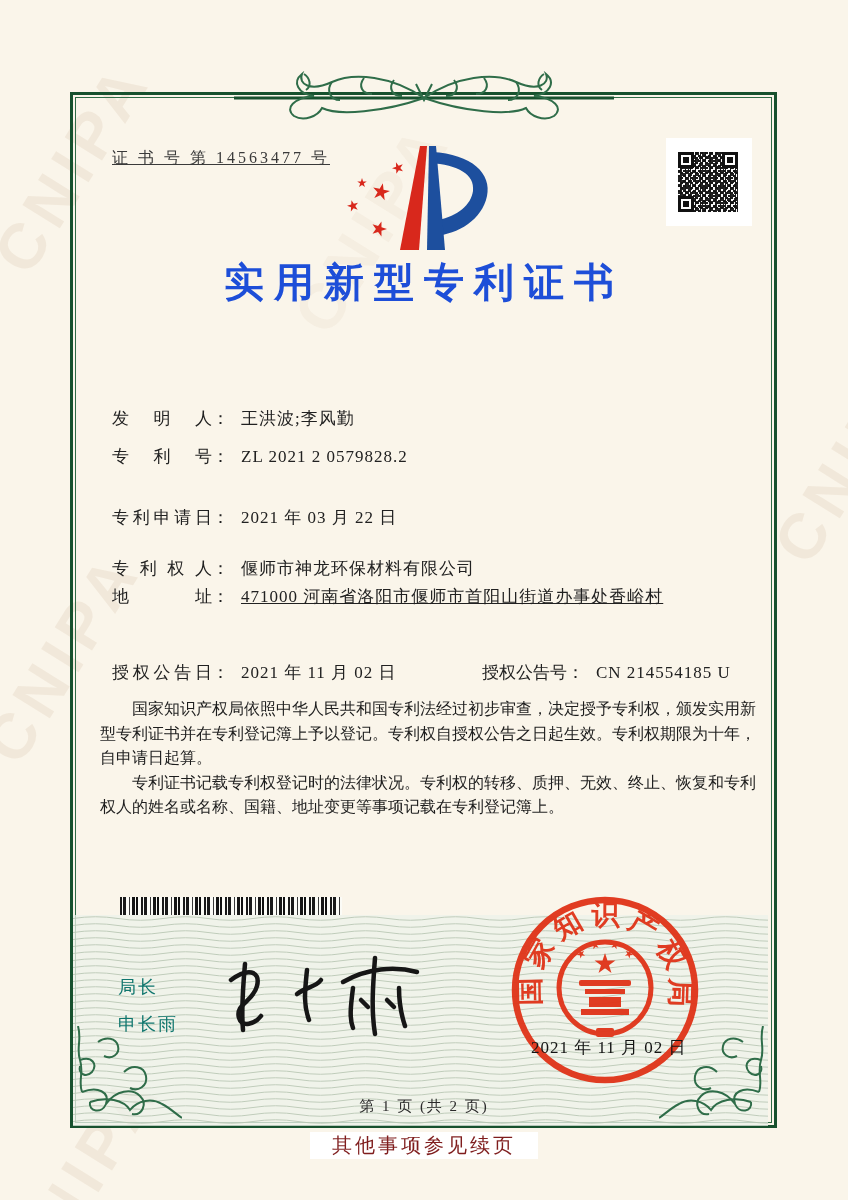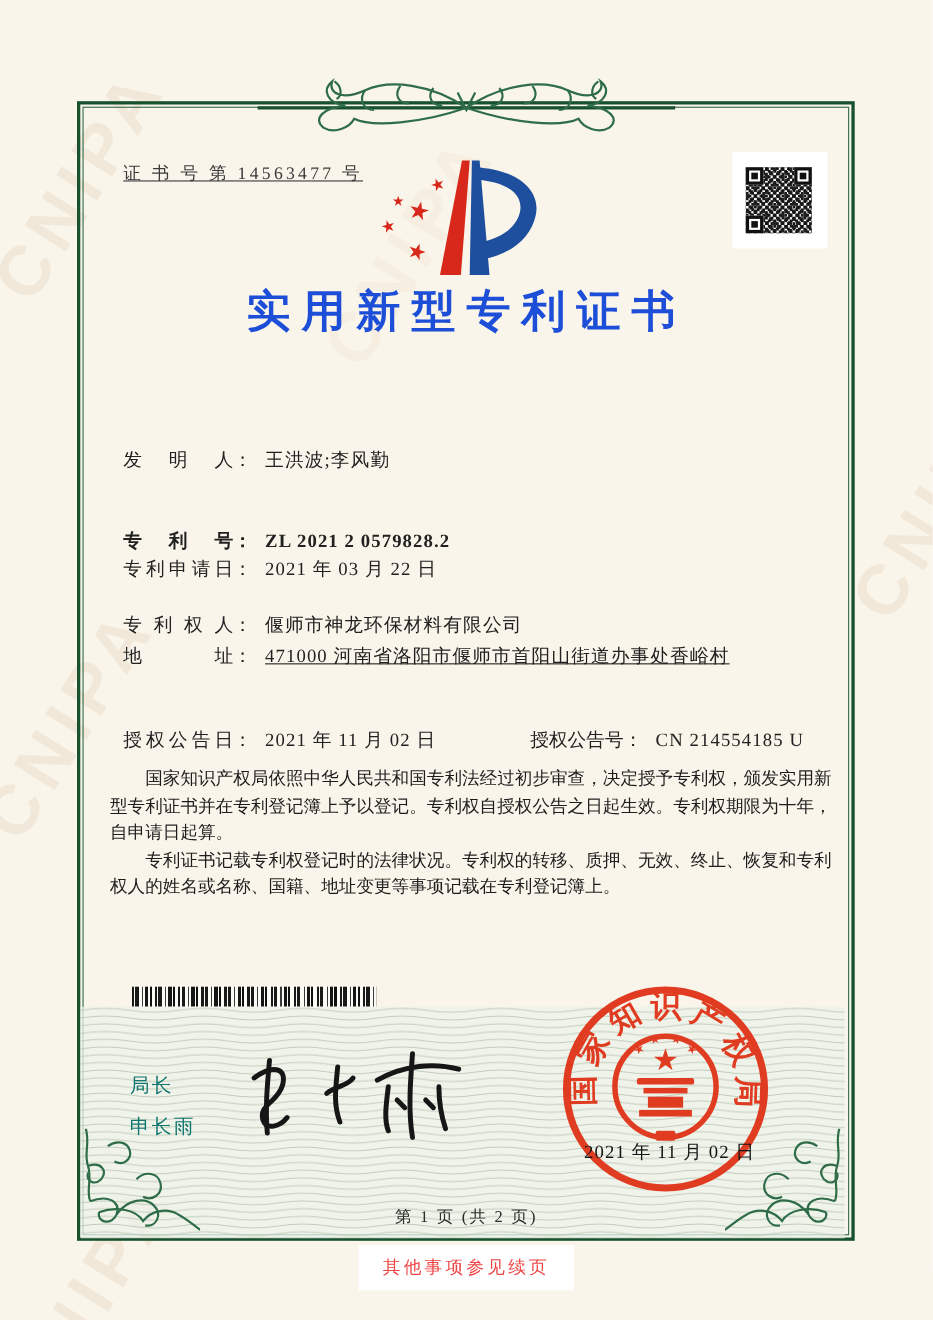--- a/index.html
+++ b/index.html
@@ -42,21 +42,21 @@
   .finder i{position:absolute;left:2px;top:2px;width:6px;height:6px;background:#111;display:block;}
   
   .bureau{position:absolute;left:118px;font-size:18px;color:#0f766e;letter-spacing:2px;}
   .sig{position:absolute;left:215px;top:942px;}
   
   .sealwrap{position:absolute;left:505px;top:888px;opacity:.95;}
   .sealdate{position:absolute;left:531px;top:1036px;font-size:17px;color:#141414;letter-spacing:1px;z-index:5;}
   
   .pageinfo{position:absolute;left:0;right:0;top:1097px;text-align:center;font-size:15px;color:#2a2a2a;letter-spacing:2px;}
   .note{position:absolute;left:424px;top:1132px;transform:translateX(-50%);background:#ffffff;
-        padding:10px 22px;font-size:16px;letter-spacing:3px;color:#ef4444;white-space:nowrap;}
+        padding:0 22px;font-size:20px;letter-spacing:3px;color:#7f1d1d;white-space:nowrap;}
   .corner{position:absolute;z-index:3;}
   .topflourish{position:absolute;left:424px;top:64px;transform:translateX(-50%);z-index:3;}
   .logo{position:absolute;left:332px;top:142px;}
 </style>
 </head>
 <body>
 
 <div class="page">
 
   <div class="wm" style="left:-45px;top:130px;">CNIPA</div>
@@ -146,21 +146,21 @@
           <i></i>
         </span>
     </div>
   </div>
 
   <div class="title">实用新型专利证书</div>
 
   <div class="frow" style="top:407px;">
     <span class="flabel">发明人</span><span class="colon">：</span><span class="fvalue">王洪波;李风勤</span>
   </div>
-  <div class="frow" style="top:480px;font-weight:bold;">
+  <div class="frow" style="top:445px;">
     <span class="flabel">专利号</span><span class="colon">：</span><span class="fvalue">ZL 2021 2 0579828.2</span>
   </div>
   <div class="frow" style="top:506px;font-family:Liberation Serif, serif;">
     <span class="flabel">专利申请日</span><span class="colon">：</span><span class="fvalue">2021 年 03 月 22 日</span>
   </div>
   <div class="frow" style="top:557px;">
     <span class="flabel">专利权人</span><span class="colon">：</span><span class="fvalue">偃师市神龙环保材料有限公司</span>
   </div>
   <div class="frow" style="top:585px;text-decoration:underline;">
     <span class="flabel">地址</span><span class="colon">：</span><span class="fvalue">471000 河南省洛阳市偃师市首阳山街道办事处香峪村</span>

